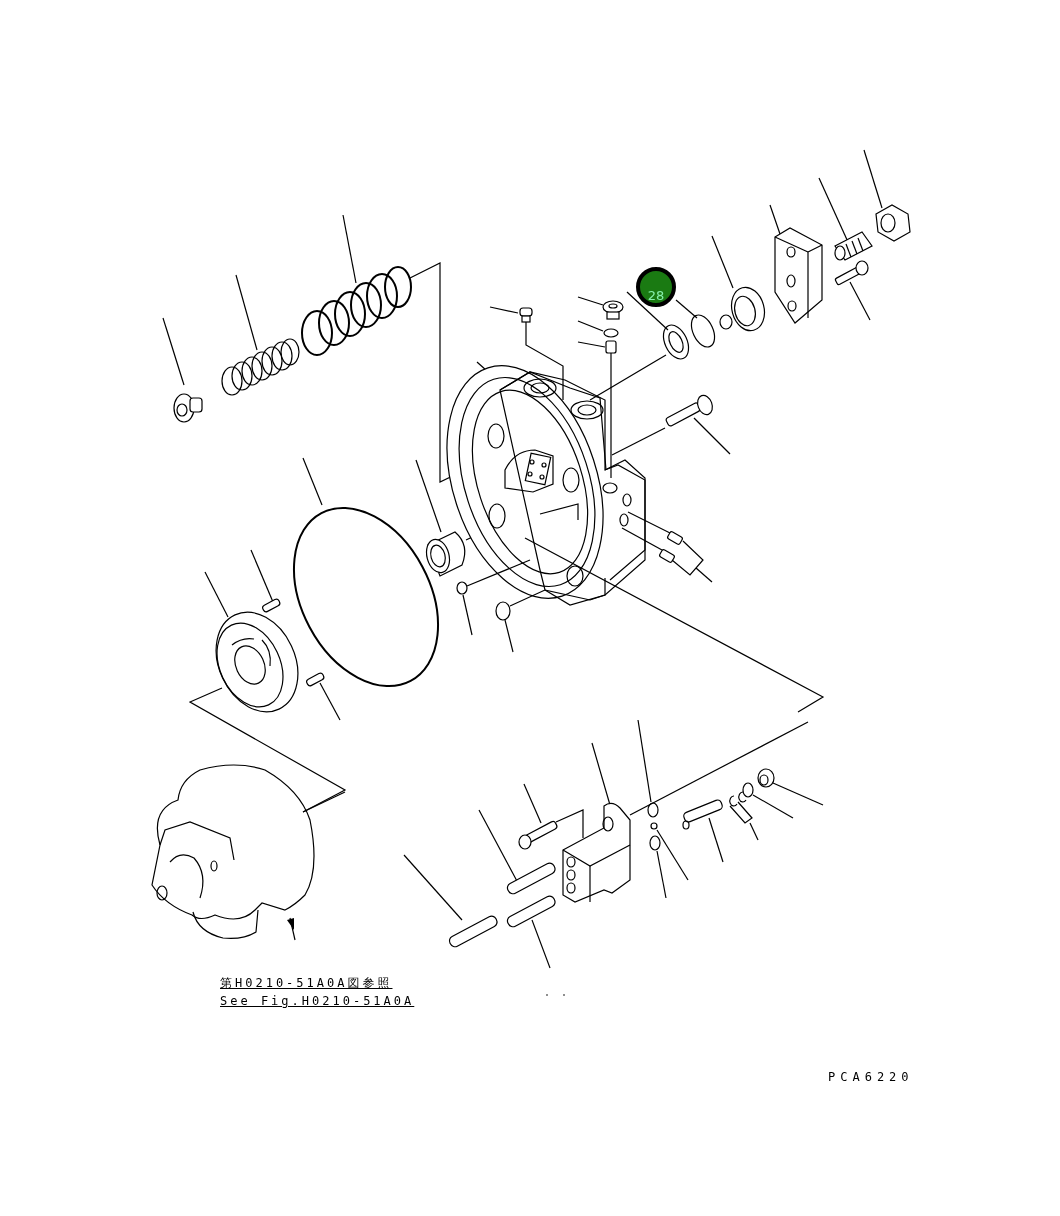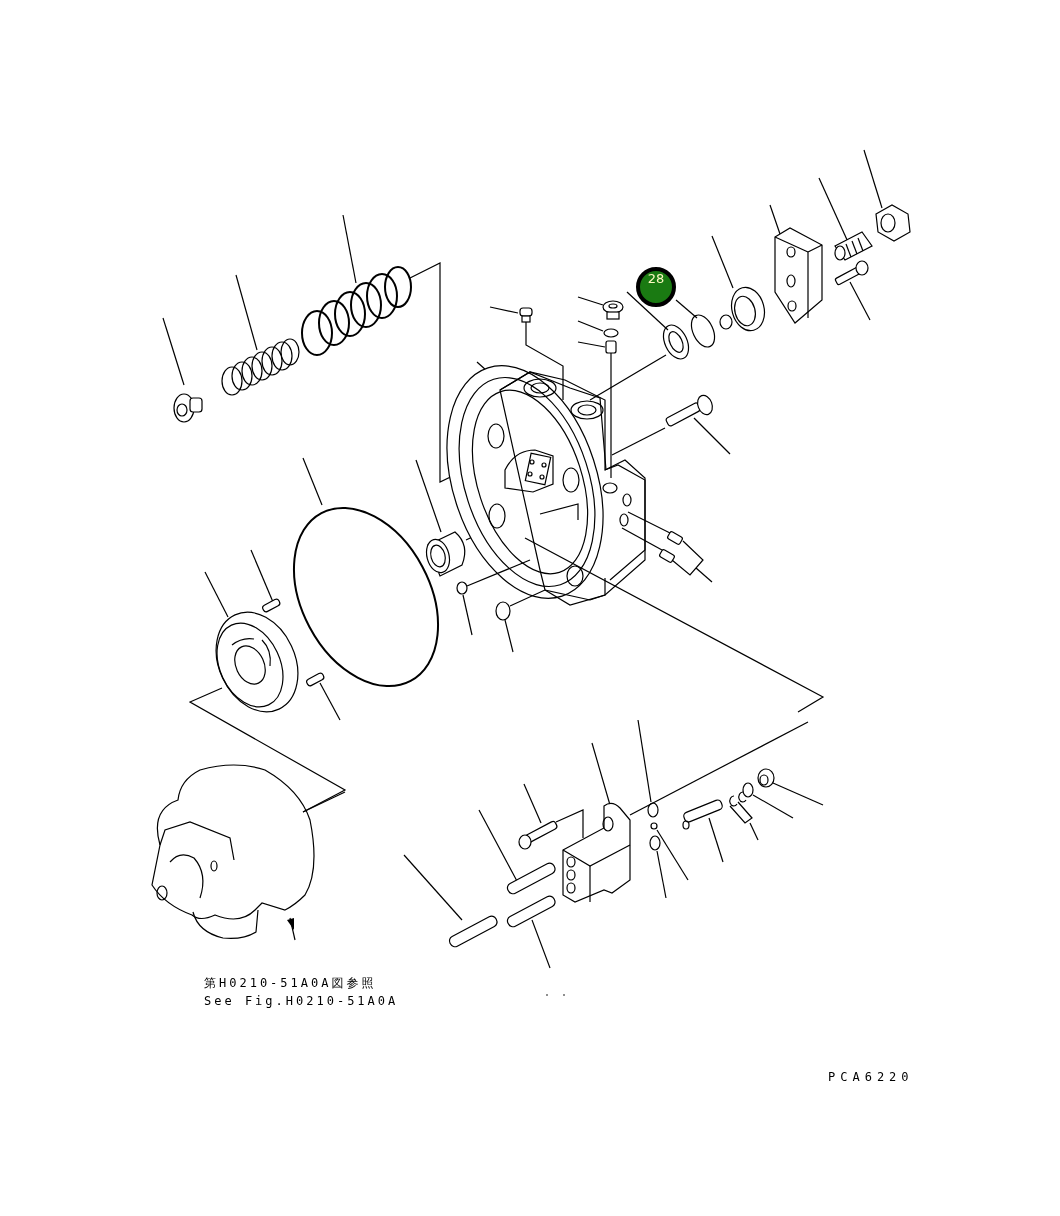--- a/index.html
+++ b/index.html
@@ -2,21 +2,21 @@
 <html><head>
 <meta charset="utf-8">
 <style>
   html,body{margin:0;padding:0;background:#ffffff;}
   body{width:1060px;height:1216px;position:relative;overflow:hidden;font-family:"DejaVu Sans Mono","Liberation Mono",monospace;}
   #canvas{position:absolute;left:0;top:0;width:1060px;height:1216px;}
   svg{position:absolute;left:0;top:0;}
   .ln{stroke:#000;stroke-width:1.2;fill:none;}
   .lnf{stroke:#000;stroke-width:1.2;fill:#fff;}
   .thick{stroke:#000;stroke-width:2;fill:none;}
-  .callout{position:absolute;width:40px;height:40px;border-radius:50%;background:#1a7a12;border:4px solid #000;box-sizing:border-box;display:flex;align-items:flex-start;justify-content:center;color:#fef9c3;font-family:"DejaVu Sans","Liberation Sans",sans-serif;font-size:13px;cursor:pointer;}
+  .callout{position:absolute;width:40px;height:40px;border-radius:50%;background:#1a7a12;border:4px solid #000;box-sizing:border-box;display:flex;align-items:flex-end;justify-content:center;color:#86efac;font-family:"DejaVu Sans","Liberation Sans",sans-serif;font-size:13px;cursor:pointer;}
   .ref-text{position:absolute;font-size:12px;letter-spacing:3px;color:#000;white-space:nowrap;line-height:18px;}
   .drawing-code{position:absolute;font-size:12px;letter-spacing:5px;color:#000;white-space:nowrap;}
 </style>
 </head>
 <body>
 
 <div id="canvas">
 
 <svg width="1060" height="1216" viewBox="0 0 1060 1216">
 
@@ -272,20 +272,20 @@
   <g>
     <circle cx="547" cy="995" r="0.8" fill="#000"></circle>
     <circle cx="564" cy="995" r="0.8" fill="#000"></circle>
   </g>
 </svg>
 
 <div class="callout" style="left:636px;top:267px;">
   <span>28</span>
 </div>
 
-<div class="ref-text" style="left:204px;top:974px;">
+<div class="ref-text" style="left:220px;top:974px;text-decoration:underline;">
   <div>第H0210-51A0A図参照</div>
   <div>See Fig.H0210-51A0A</div>
 </div>
 
 <div class="drawing-code" style="left:828px;top:1054px;margin-top:16px;">PCA6220</div>
 
 </div>
 
 </body></html>

